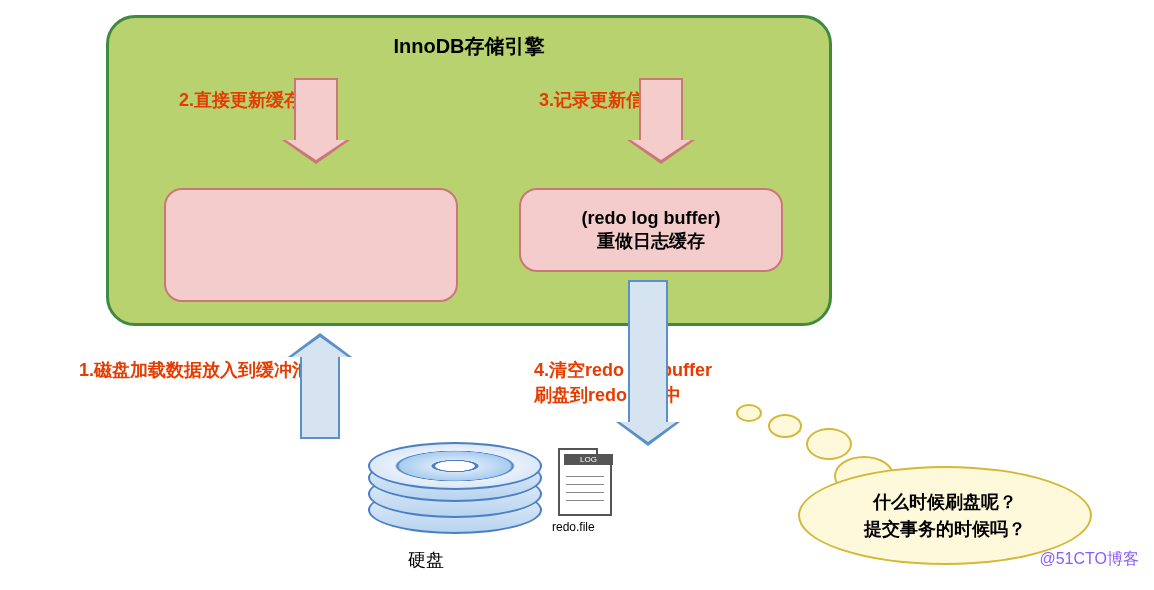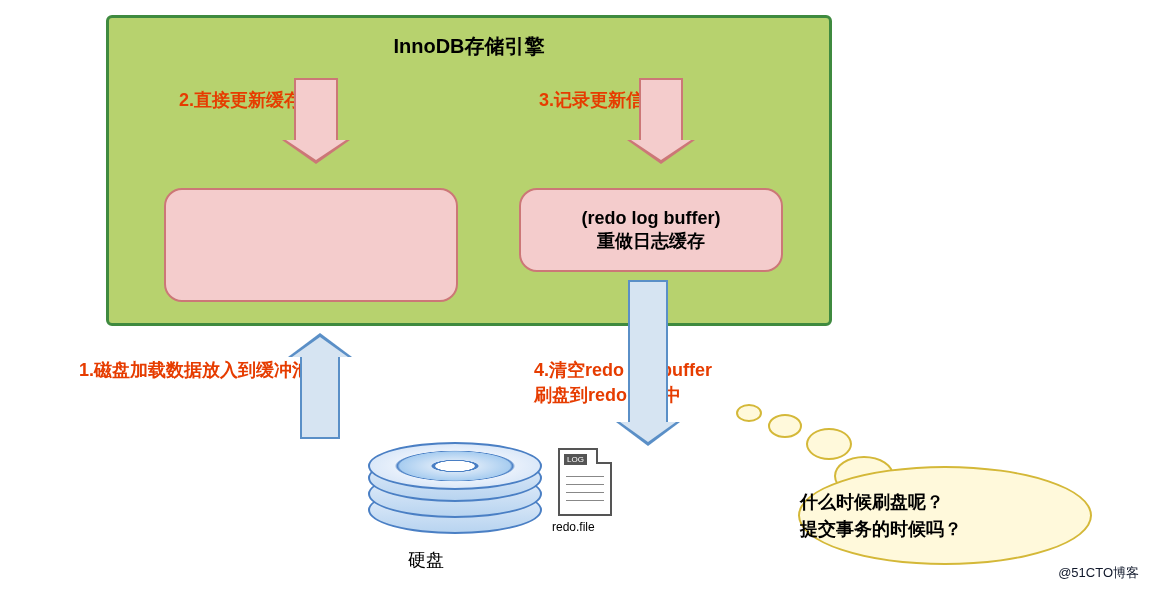--- a/index.html
+++ b/index.html
@@ -1,16 +1,16 @@
 <!DOCTYPE html>
 <html><head>
 <meta charset="utf-8">
 <style>
 body{margin:0;font-family:"Microsoft YaHei",Arial,sans-serif;background:#fff;width:1154px;height:590px;position:relative}
-.engine{position:absolute;left:106px;top:15px;width:720px;height:305px;background:#b7d26e;border:3px solid #3f8a3f;border-radius:6px}
+.engine{position:absolute;left:106px;top:15px;width:720px;height:305px;background:#b7d26e;border:3px solid #3f8a3f;border-radius:29px}
 .title{position:absolute;top:15px;left:0;width:100%;text-align:center;font-weight:bold;font-size:20px}
 .box{position:absolute;background:#f4cccc;border:2px solid #cc7777;border-radius:18px;text-align:center;font-weight:bold;font-size:18px;display:flex;flex-direction:column;justify-content:center}
 .buf{left:55px;top:170px;width:290px;height:110px}
 .redo{left:410px;top:170px;width:260px;height:80px}
 .lbl{position:absolute;color:#e63c00;font-weight:bold;font-size:18px}
 .l2{left:70px;top:70px}
 .l3{left:430px;top:70px}
 .l1{left:-30px;top:340px}
 .l4{left:425px;top:340px;line-height:1.4}
 .ap{position:absolute}
@@ -28,30 +28,30 @@
 .abd:after{content:"";position:absolute;bottom:-24px;left:-14px;border-left:32px solid transparent;border-right:32px solid transparent;border-top:24px solid #5a8fc7}
 .abd:before{content:"";position:absolute;bottom:-20px;left:-10px;border-left:28px solid transparent;border-right:28px solid transparent;border-top:20px solid #d6e4f2;z-index:1}
 .a4{left:628px;top:280px}
 .disks{position:absolute;left:368px;top:442px;width:170px;height:90px}
 .disk{position:absolute;width:170px;height:44px;border-radius:50%;background:linear-gradient(#e8f0fb,#b8d4f0);border:2px solid #4a7fc4}
 .d1{top:44px}.d2{top:28px}.d3{top:12px}
 .d0{top:0;background:radial-gradient(ellipse at center,#fff 0%,#fff 16%,#4a7fc4 17%,#4a7fc4 19%,#d4e5f7 20%,#a8cdf0 46%,#4a7fc4 48%,#e8f0fb 50%,#c8ddf5 100%)}
 .hdlbl{position:absolute;left:408px;top:548px;font-weight:normal;font-size:18px}
 .file{position:absolute;left:558px;top:448px;width:50px;height:64px;background:#fff;border:2px solid #555}
 .file:before{content:"";position:absolute;right:-2px;top:-2px;width:14px;height:14px;background:#fff;border-left:2px solid #555;border-bottom:2px solid #555}
-.flog{position:absolute;top:4px;left:4px;background:#555;color:#fff;font-size:8px;padding:1px 3px}
+.flog{position:absolute;top:4px;left:4px;background:#555;color:#fff;font-size:8px;padding:1px 16px}
 .fln{position:absolute;left:6px;right:6px;height:1px;background:#888}
 .flbl{position:absolute;left:552px;top:520px;font-size:12px}
 .bub{position:absolute;background:#fff9db;border:2px solid #d4b838;border-radius:50%}
 .b1{left:736px;top:404px;width:22px;height:14px}
 .b2{left:768px;top:414px;width:30px;height:20px}
 .b3{left:806px;top:428px;width:42px;height:28px}
 .b4{left:834px;top:456px;width:56px;height:36px}
-.bm{left:798px;top:466px;width:290px;height:95px;font-weight:bold;font-size:18px;display:flex;flex-direction:column;justify-content:center;line-height:1.5}
-.wm{position:absolute;right:15px;bottom:8px;color:#0f172a;font-size:13px}
+.bm{left:798px;top:466px;width:290px;height:95px;text-align:center;font-weight:bold;font-size:18px;display:flex;flex-direction:column;justify-content:center;line-height:1.5}
+.wm{position:absolute;right:15px;bottom:20px;color:#8b5cf6;font-size:16px}
 </style>
 </head>
 <body>
 
 <div class="engine">
  <div class="title">InnoDB存储引擎</div>
 
  <div class="lbl l2">2.直接更新缓存数据</div>
  <div class="lbl l3">3.记录更新信息</div>
 

